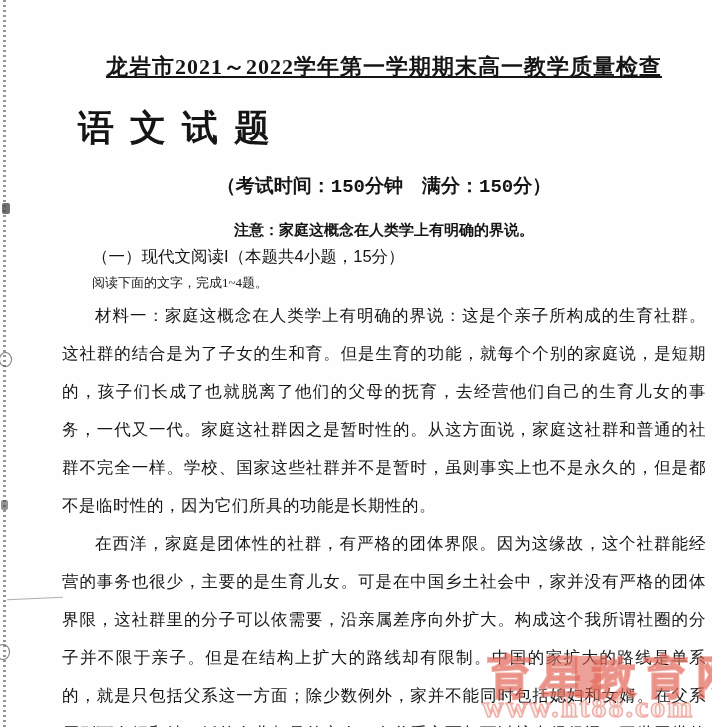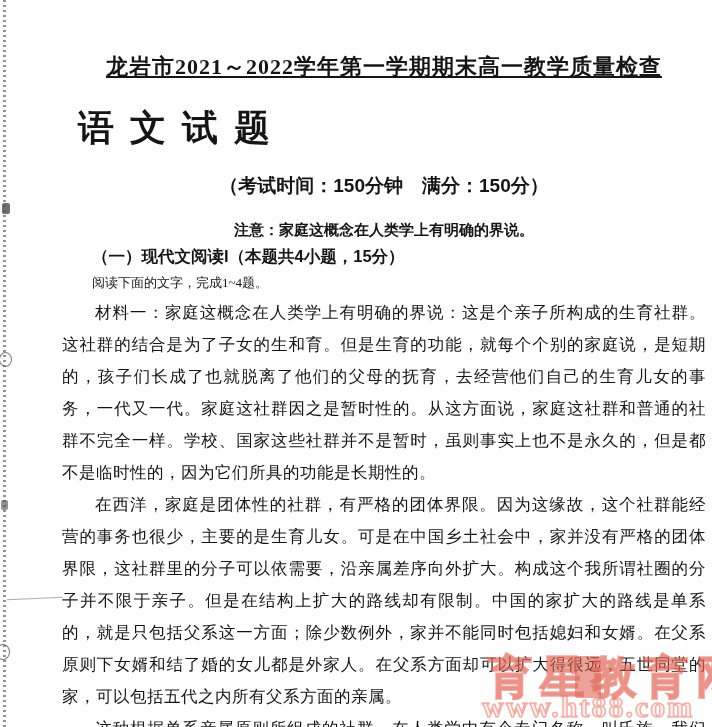--- a/index.html
+++ b/index.html
@@ -57,52 +57,52 @@
     font-size:36px;
     letter-spacing:16px;
     text-indent:16px;
     font-family:"Liberation Serif", serif;
   }
   .exam-info {
     margin-top:20px;
     text-align:center;
     font-weight:bold;
     font-size:19px;
-    font-family:Liberation Sans, sans-serif;
+    font-family:Liberation Mono, monospace;
   }
   .notice {
     margin-top:22px;
     text-align:center;
     font-weight:bold;
     font-size:15px;
     font-family:"Liberation Sans", sans-serif;
   }
   .section-heading {
     margin-top:7px;
     font-weight:bold;
     font-size:16.5px;
     font-family:"Liberation Sans", sans-serif;
   }
   .subsection-heading {
     margin-top:6px;
     padding-left:30px;
-    font-weight:bold;
+    font-weight:normal;
     font-size:16.5px;
     font-family:"Liberation Sans", sans-serif;
   }
   .instruction {
     margin-top:6px;
     padding-left:30px;
     font-size:13px;
   }
   .bodytext { margin-top:5px; }
   .bodytext p {
     margin:0;
     font-size:16.5px;
-    line-height:32px;
+    line-height:38px;
     text-align:justify;
     text-indent:2em;
     letter-spacing:.5px;
   }
   
   .watermark { position:absolute; z-index:4; pointer-events:none; white-space:nowrap;
     font-family:"Liberation Sans", sans-serif; font-weight:bold; }
   .wm-name {
     left:488px; top:648px;
     font-size:44px; letter-spacing:8px;

